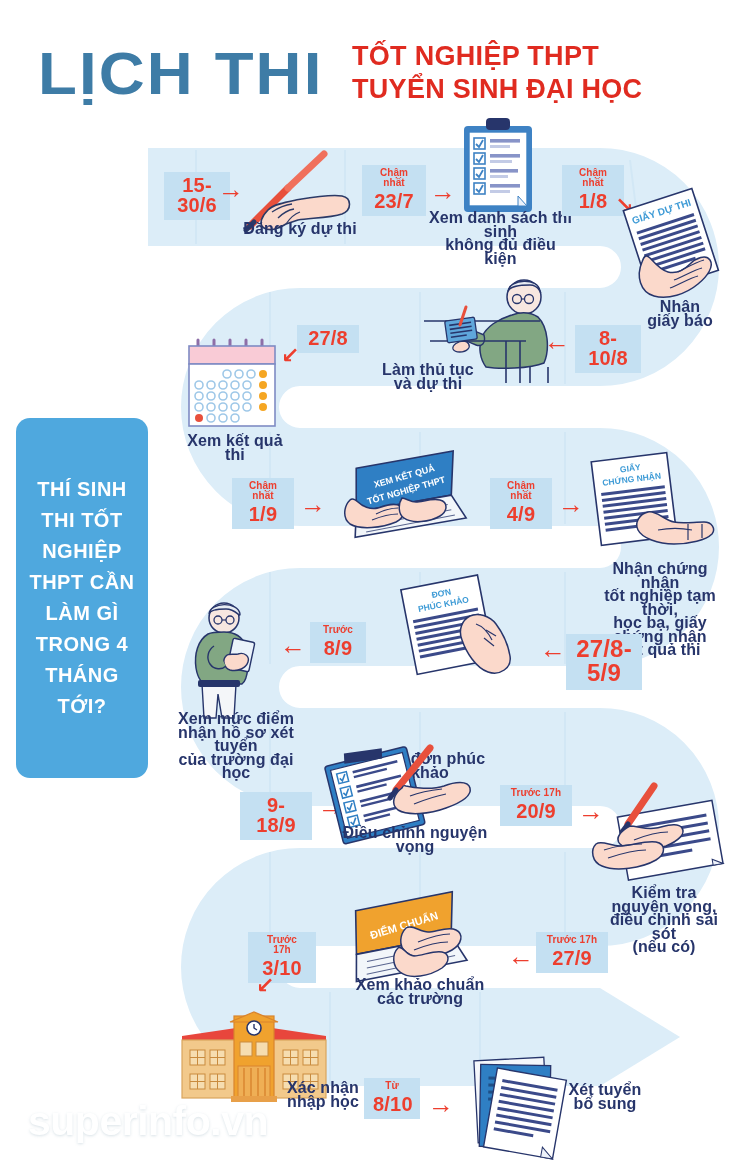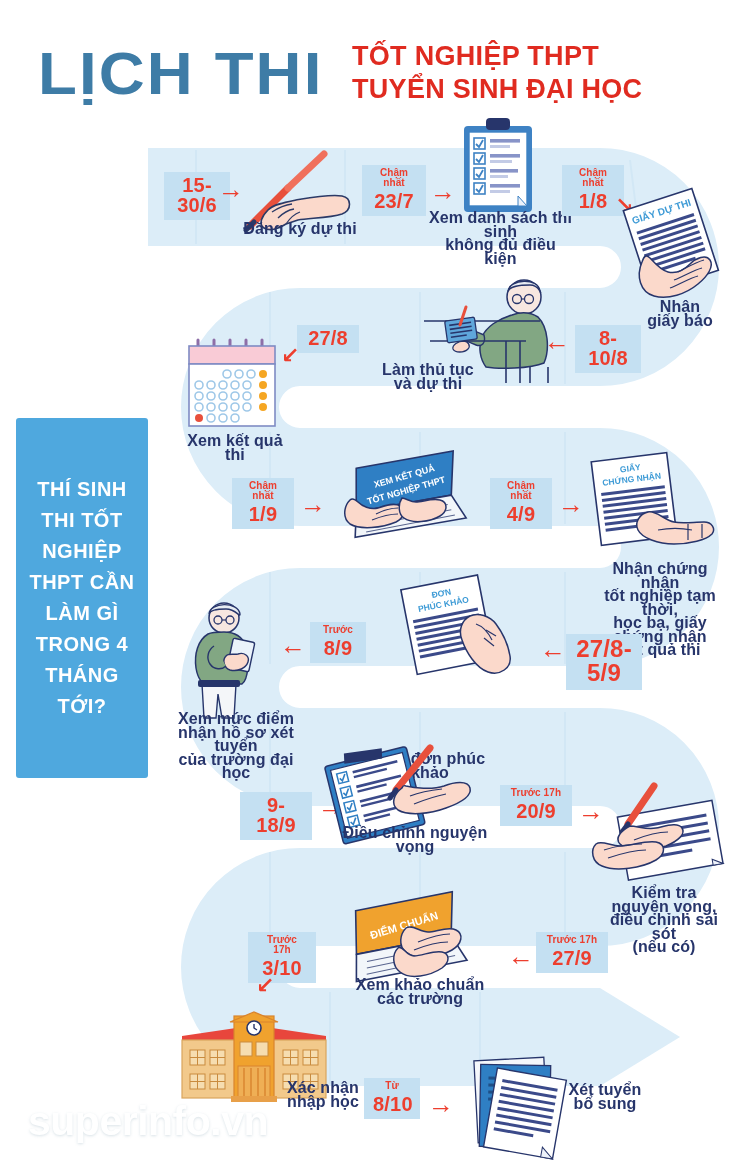--- a/index.html
+++ b/index.html
@@ -13,21 +13,21 @@
       transform:scaleX(1.06);transform-origin:left center;}
   #title-sub{position:absolute;left:352px;top:22px;width:395px;color:#E02B20;
       font-weight:bold;font-size:27px;line-height:33px;letter-spacing:0.3px;}
   #title-sub div{white-space:nowrap;}
 
   
   #path-layer{position:absolute;left:0;top:0;width:750px;height:1170px;}
 
   
   #sidebar{position:absolute;left:16px;top:418px;width:132px;height:360px;
-      background:#4FA8DE;border-radius:3px;color:#ffffff;font-weight:bold;
+      background:#4FA8DE;border-radius:14px;color:#ffffff;font-weight:bold;
       font-size:20px;line-height:31px;letter-spacing:0.5px;text-align:center;
       display:flex;align-items:center;justify-content:center;padding:6px;
       box-sizing:border-box;}
 
   
   #watermark{position:absolute;left:28px;top:1098px;font-size:41px;color:#ffffff;
       font-weight:bold;letter-spacing:-0.5px;text-shadow:0 1px 3px rgba(120,150,170,.28);}
 
   
   .badge{position:absolute;background:#C4E0F2;text-align:center;color:#ED3E2E;

